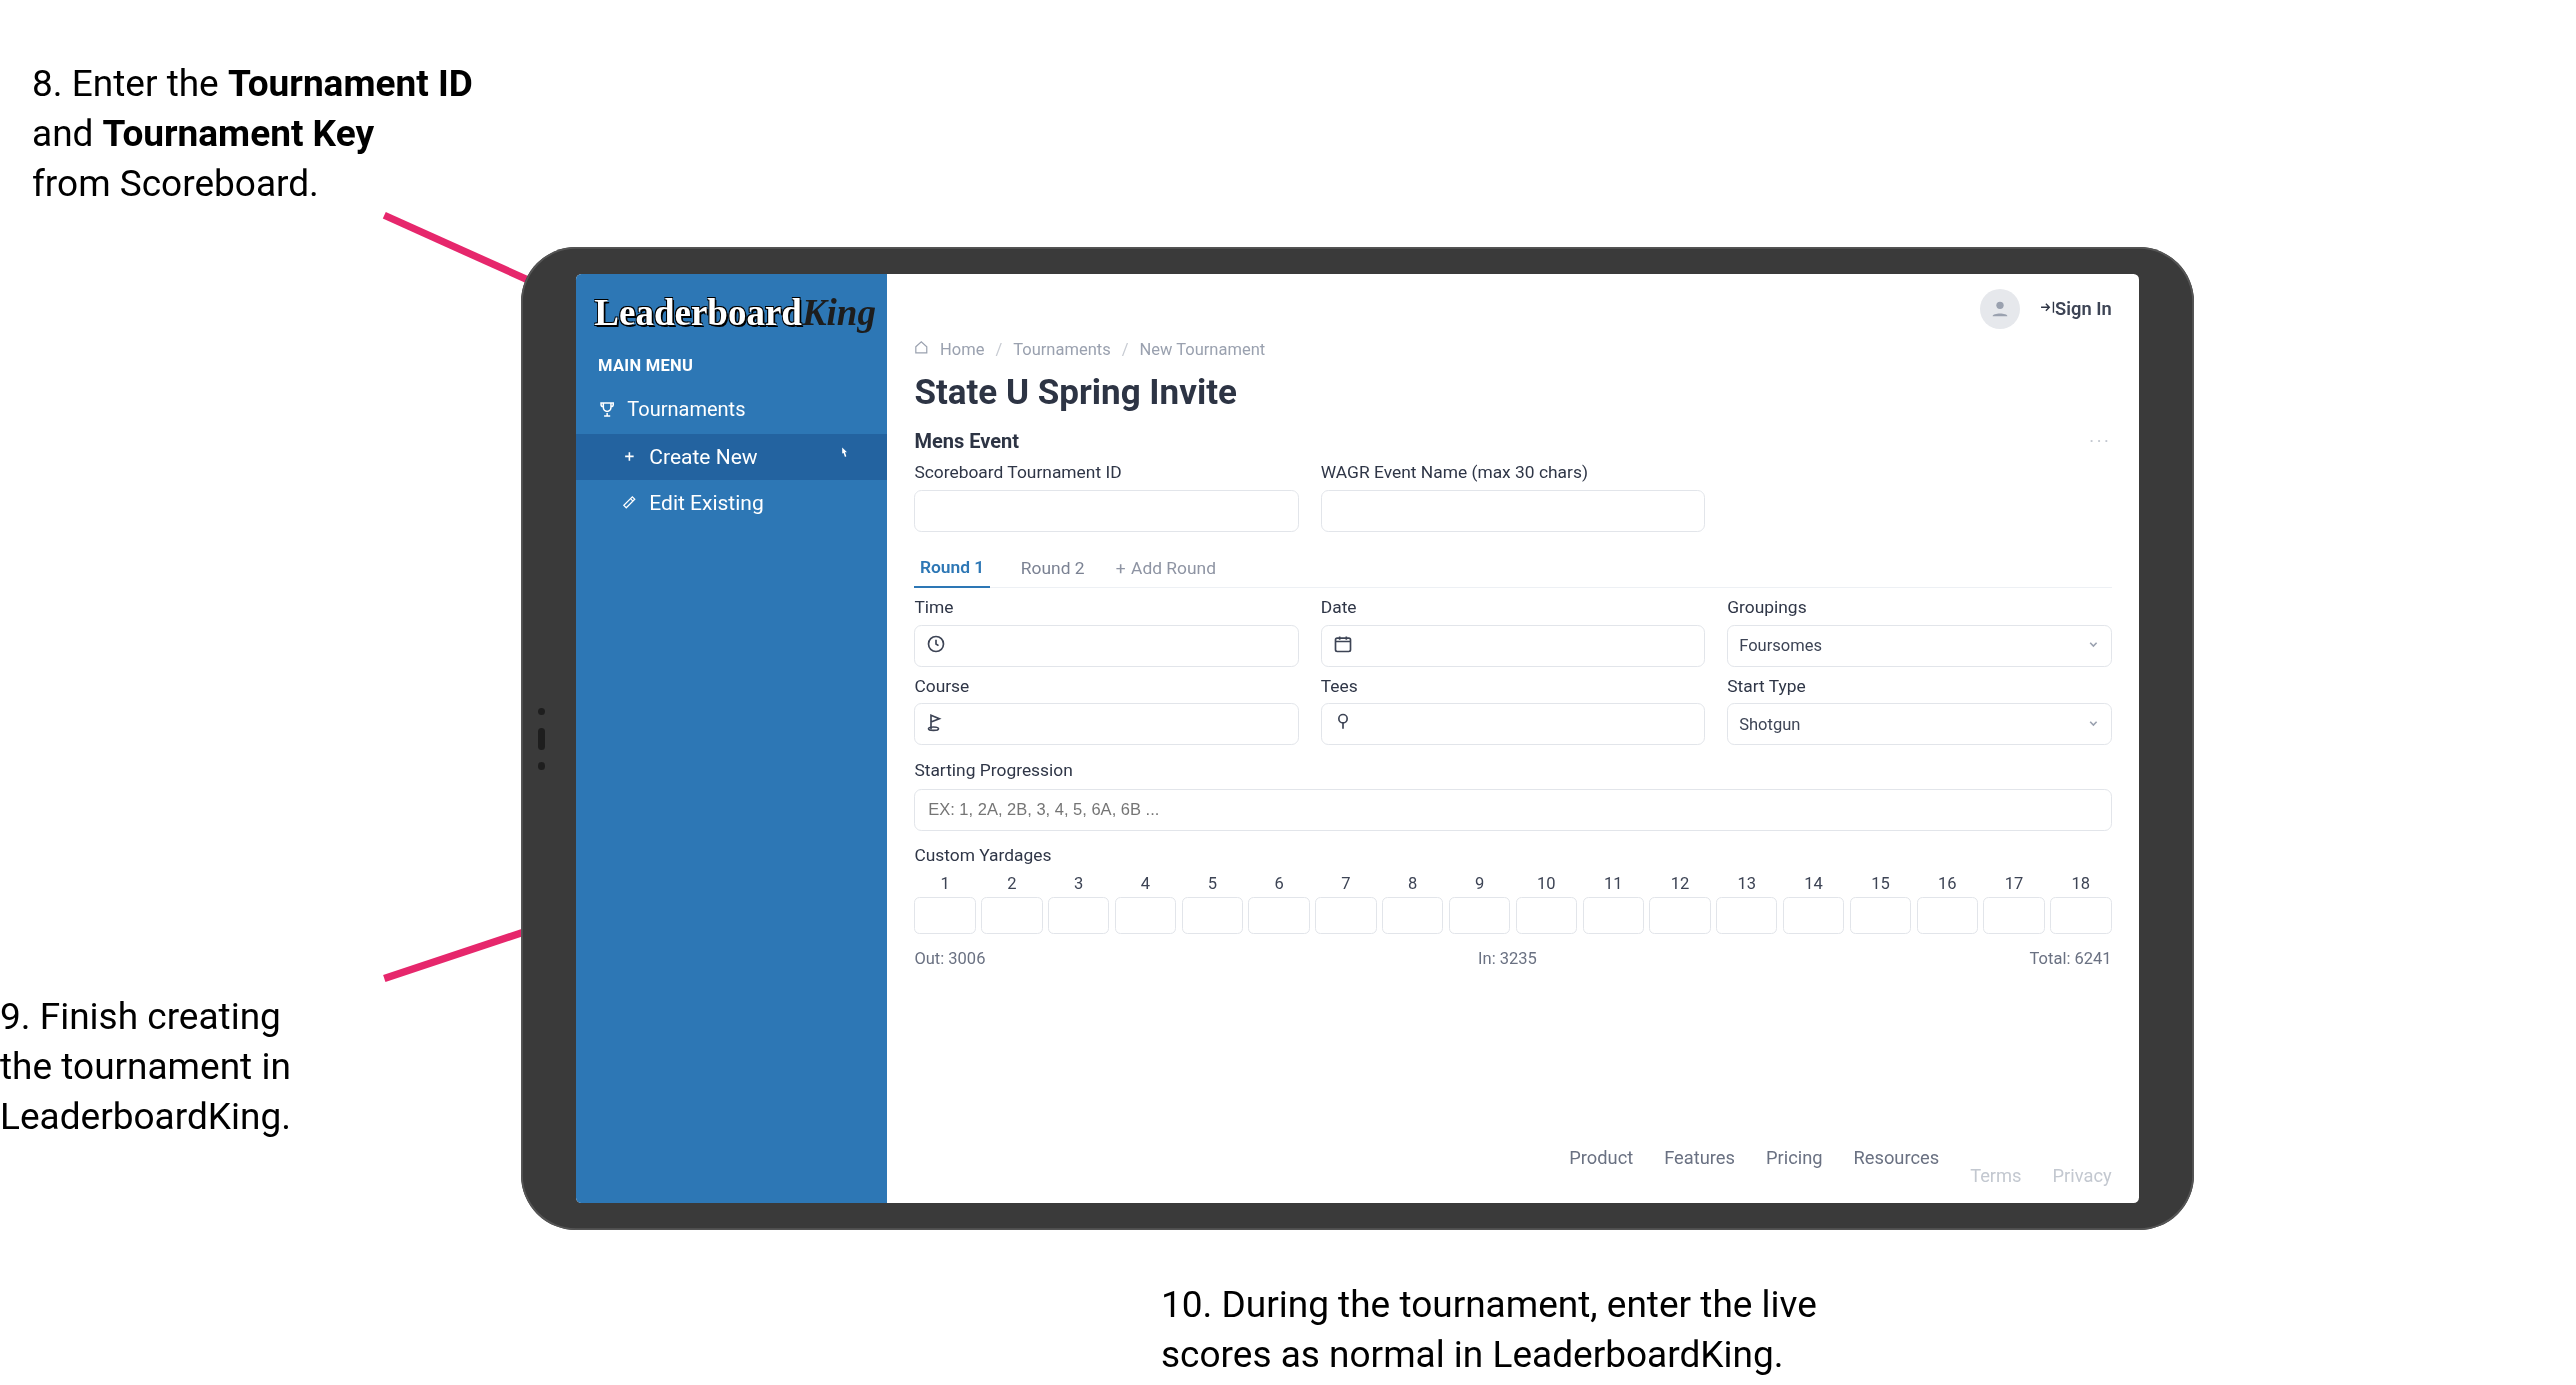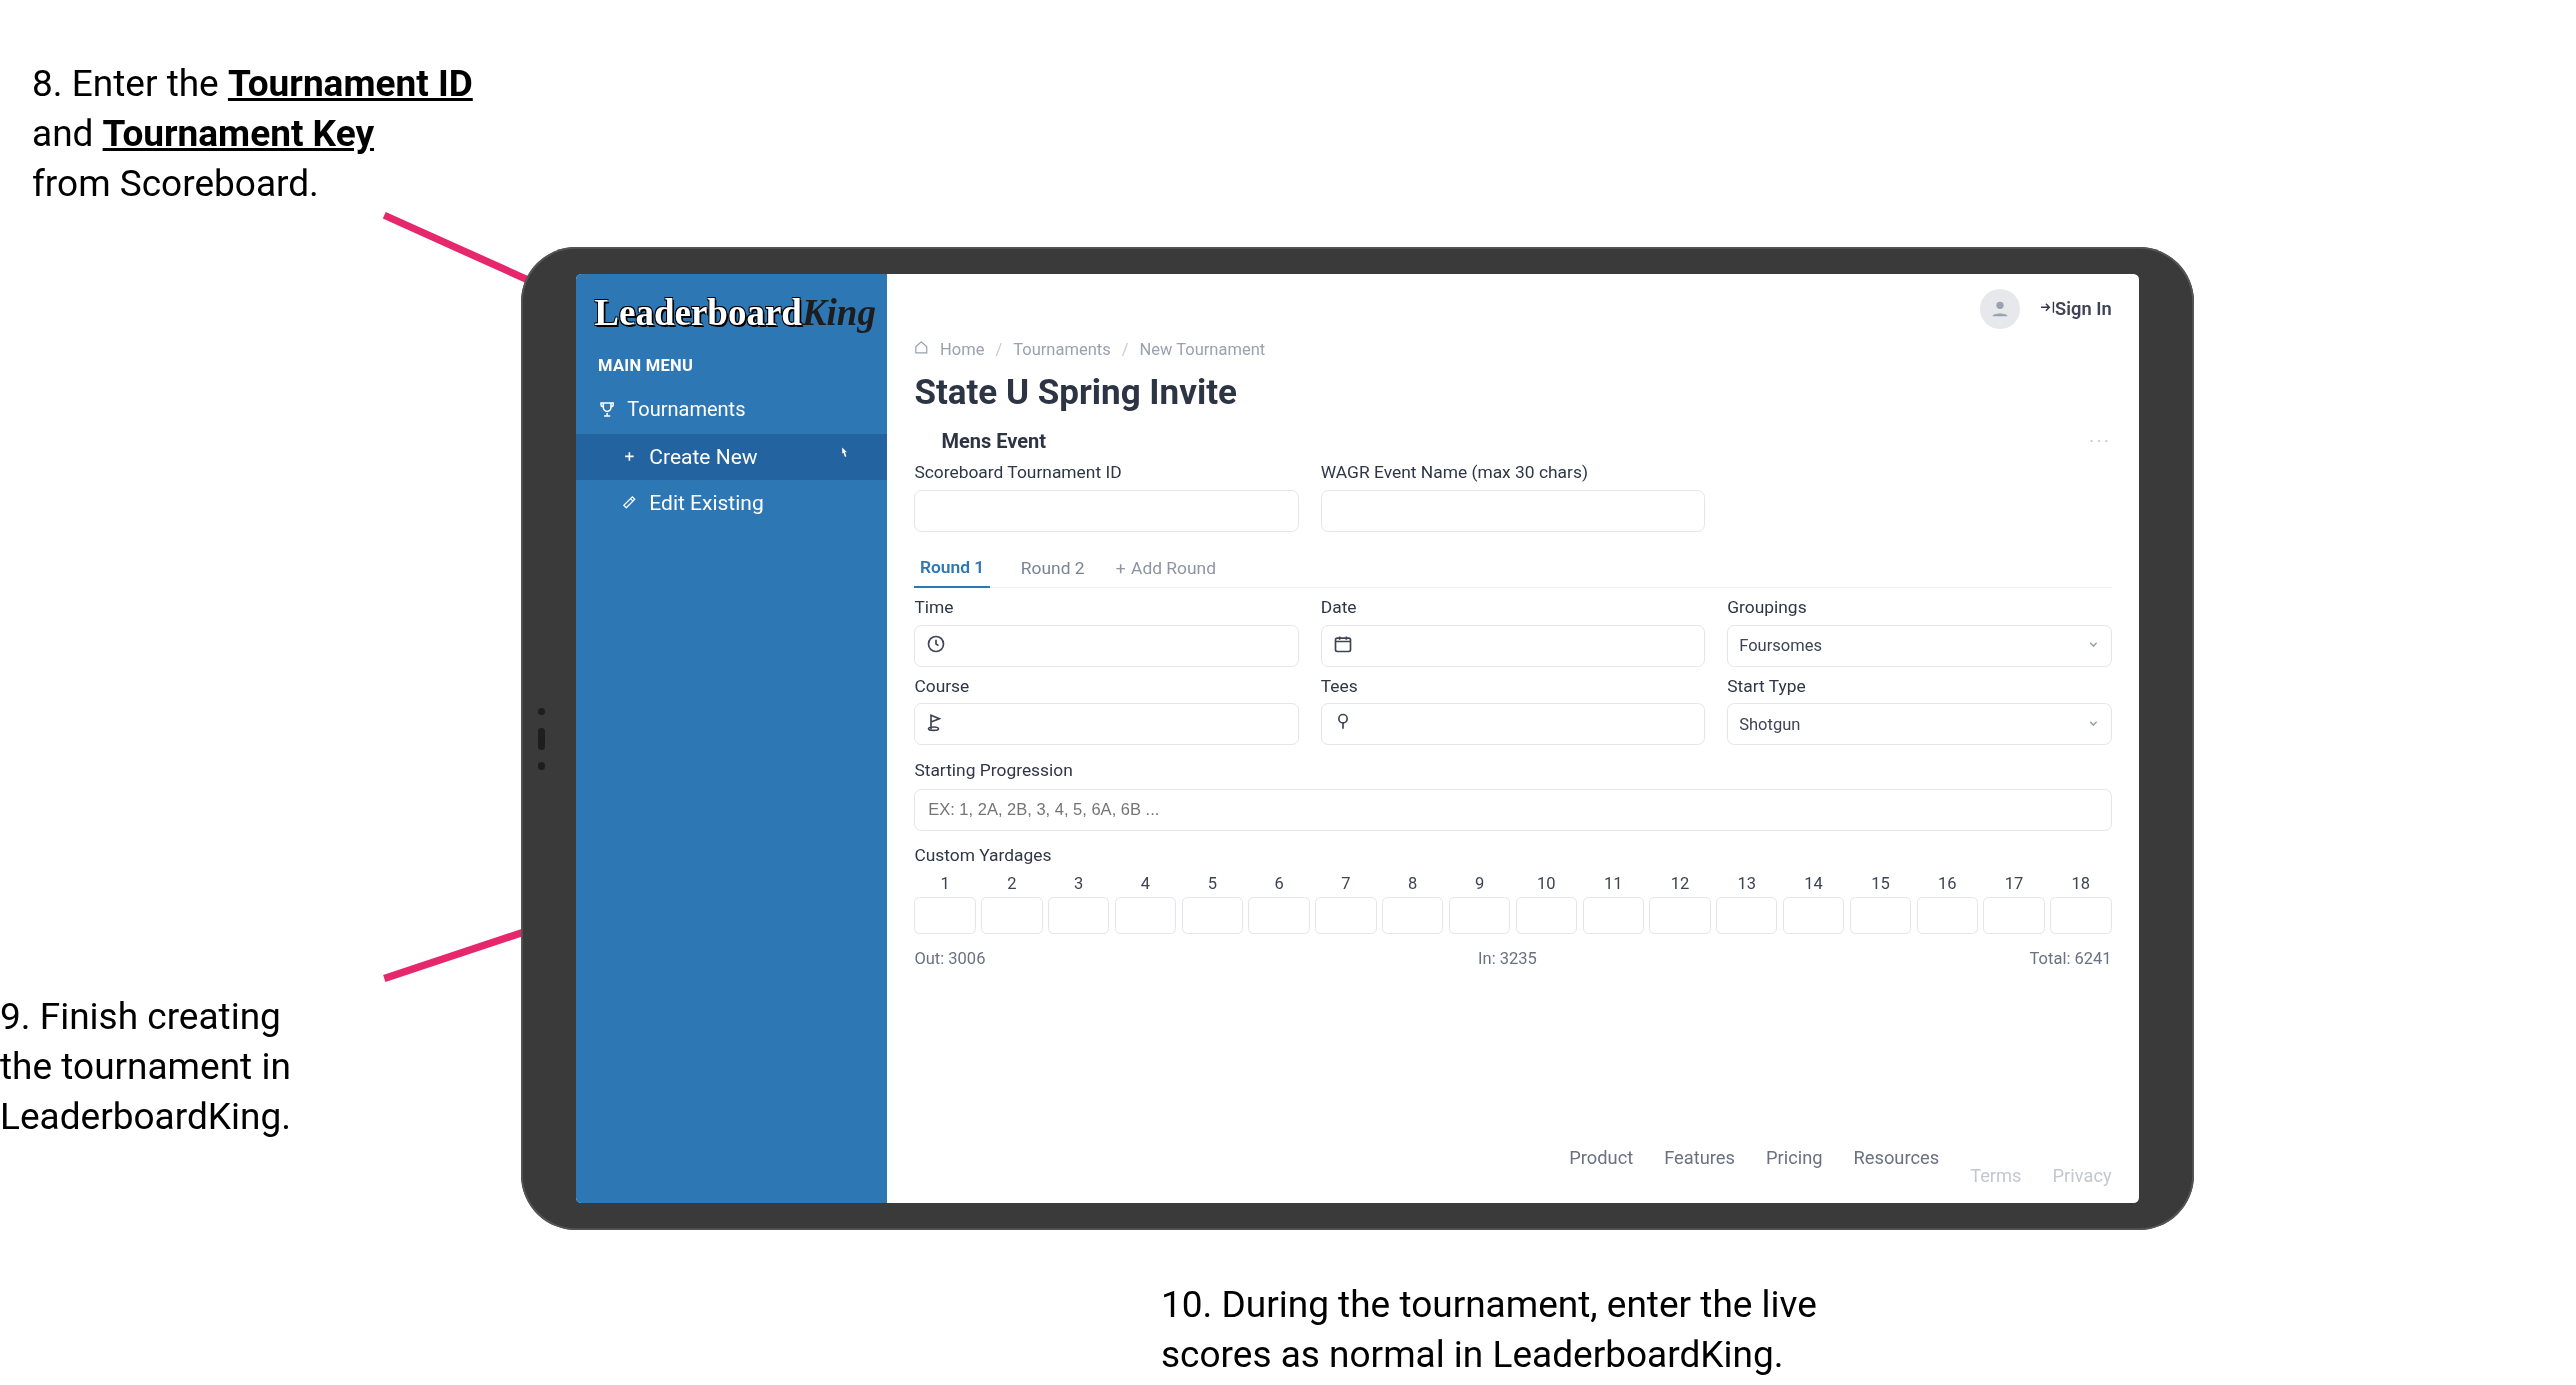--- a/index.html
+++ b/index.html
@@ -11,21 +11,21 @@
     position: relative;
   }
 
   
   .callout {
     position: absolute;
     font-size: 37px;
     line-height: 1.35;
     color: #000;
   }
-  .callout .bold { font-weight: 700; text-decoration: underline; }
+  .callout .bold { font-weight: 700; }
 
   
   .arrow {
     position: absolute;
     pointer-events: none;
   }
 
   
   .tablet {
     position: absolute;
@@ -178,21 +178,20 @@
   .section-row {
     display: flex;
     justify-content: space-between;
     align-items: center;
     margin-top: 7.3px;
   }
   .section-title {
     font-size: 20px;
     font-weight: 700;
     color: #2d3444;
-    margin-left: 27px;
   }
   .dots { color: #c3c8d0; letter-spacing: 2.7px; cursor: pointer; }
 
   .grid3 {
     display: grid;
     grid-template-columns: 1fr 1fr 1fr;
     gap: 22px;
   }
   .field label {
     display: block;

